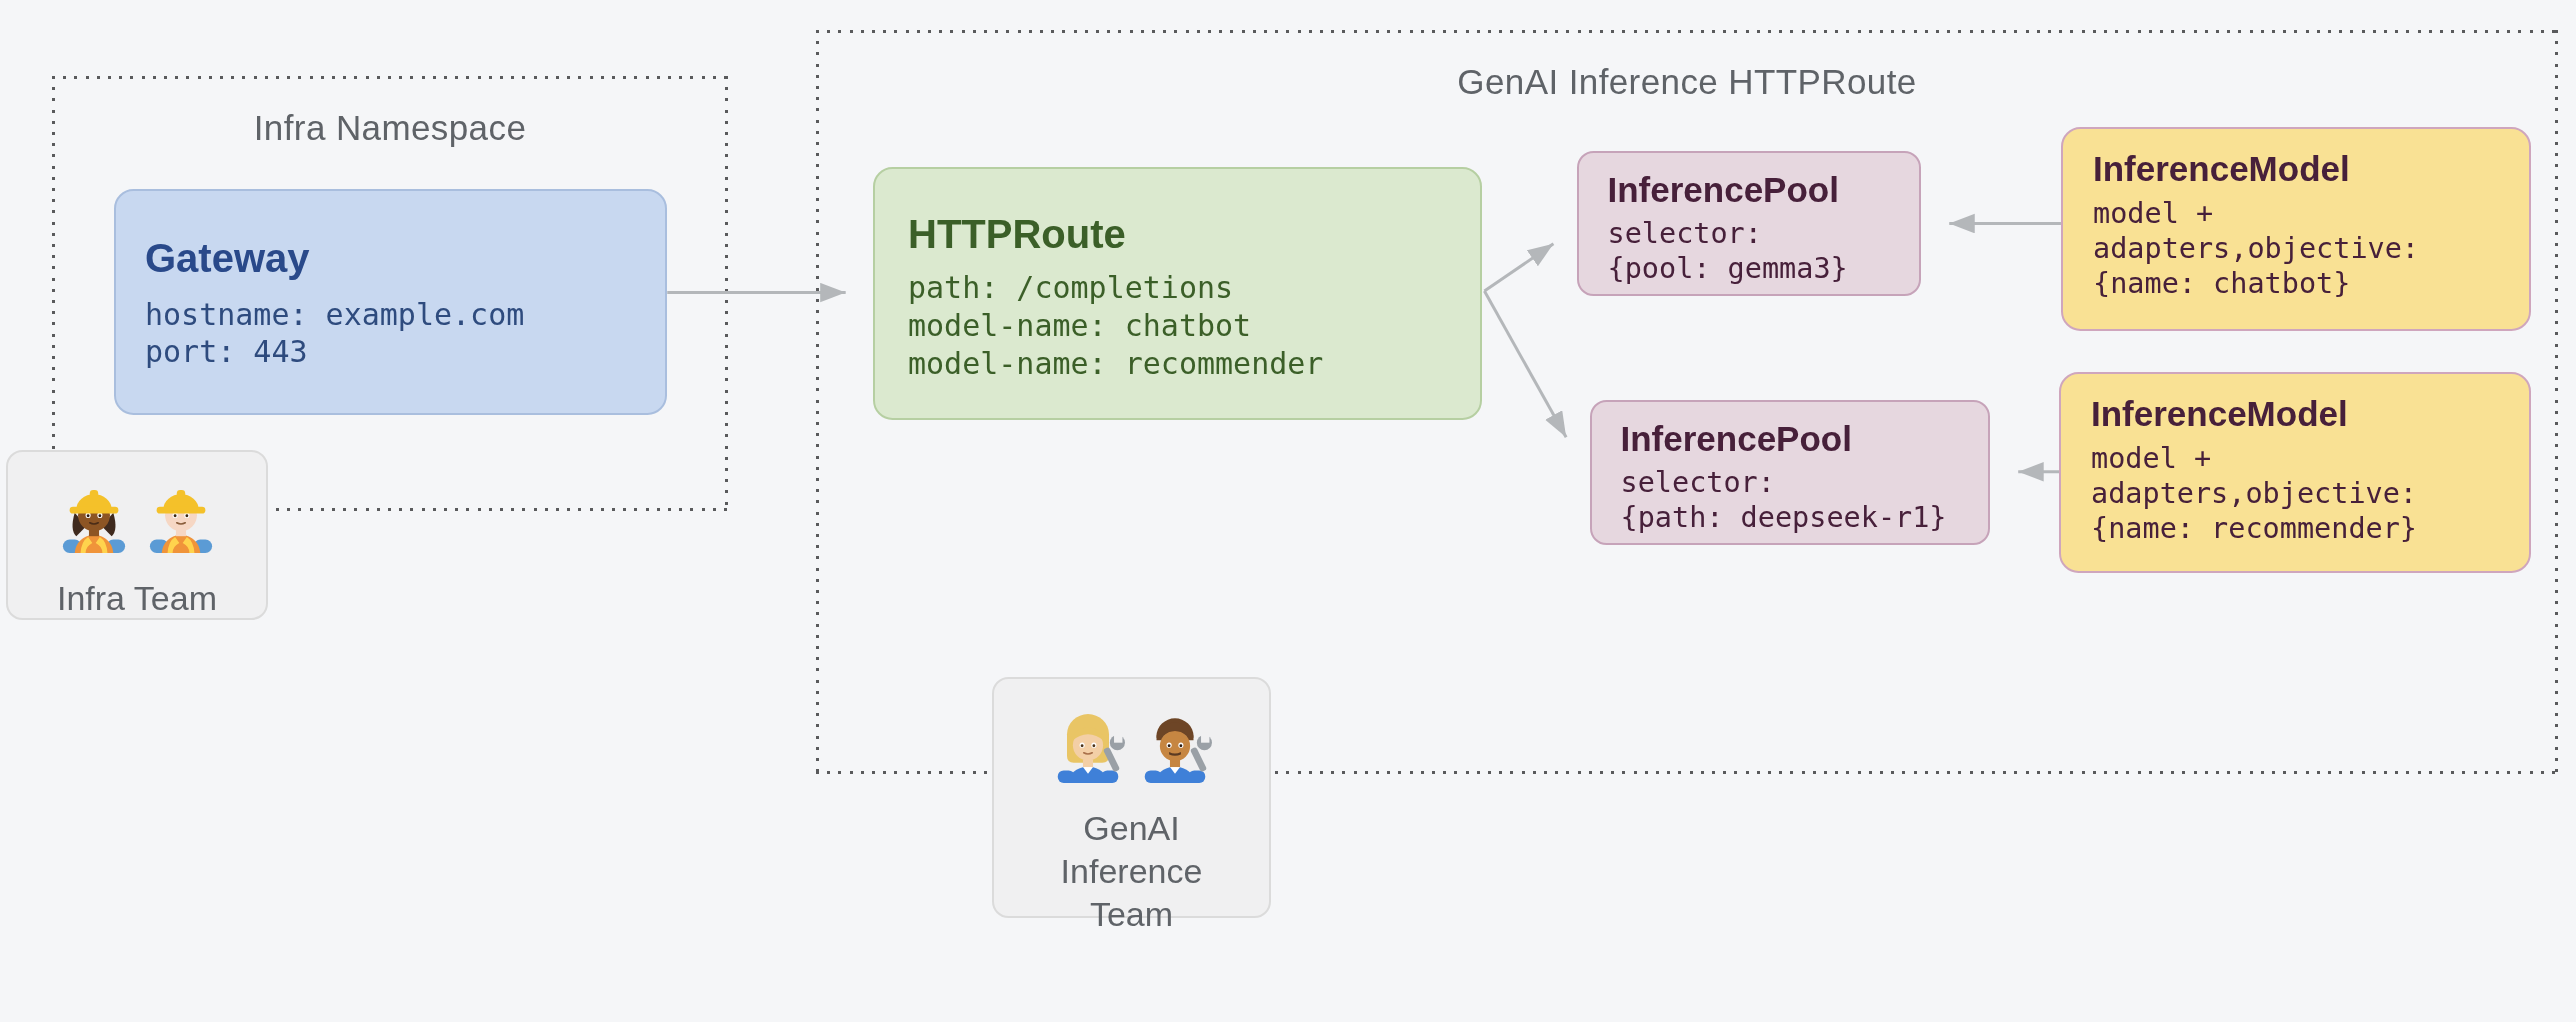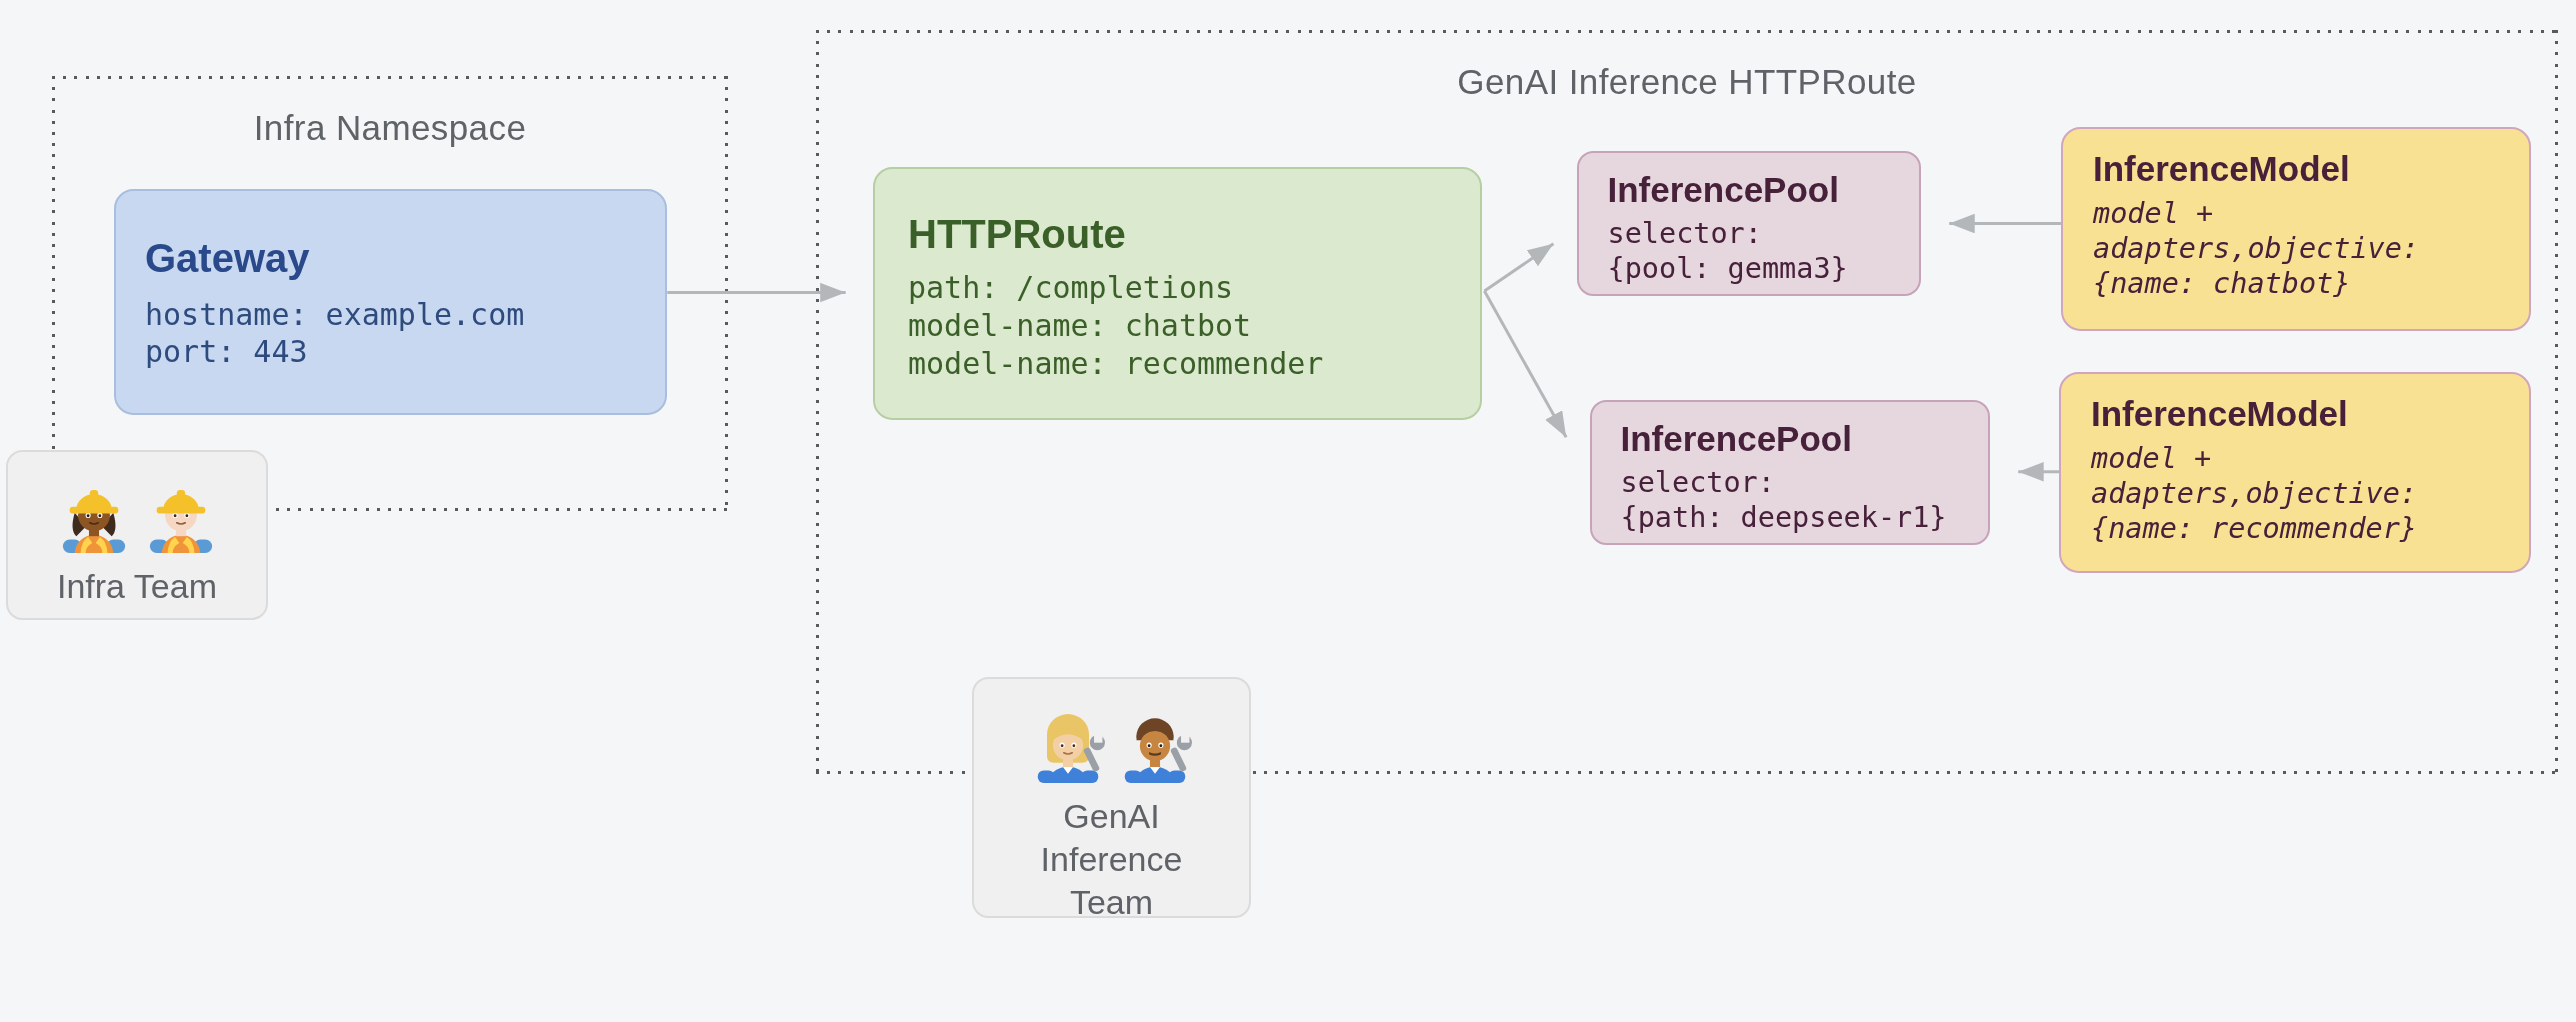--- a/index.html
+++ b/index.html
@@ -57,36 +57,36 @@
   .pool-node .title { font-size: 35px; color: #47203a; margin-bottom: 6px; }
   .pool-node .code { font-size: 28.5px; line-height: 35px; color: #47203a; }
   #inference-pool-1 { left: 1577px; top: 151px; width: 344px; height: 145px; }
   #inference-pool-2 { left: 1590px; top: 400px; width: 400px; height: 145px; }
 
   .model-node {
     background: #f9e194; border-color: #cfa6bd; border-radius: 19.5px;
     padding: 19.5px 22.5px 0 30px;
   }
   .model-node .title { font-size: 35px; color: #47203a; margin-bottom: 7.5px; }
-  .model-node .code { font-size: 28.5px; line-height: 35px; color: #47203a; font-style: italic; }
+  .model-node .code { font-size: 28.5px; line-height: 35px; color: #47203a; }
   #inference-model-1 { left: 2061px; top: 127px; width: 470px; height: 204px; }
   #inference-model-2 { left: 2059px; top: 372px; width: 472px; height: 201px; }
 
   
   .team-card {
     position: absolute; box-sizing: border-box;
     background: #f0f0f1; border: 2.2px solid #dbdbdb; border-radius: 16.5px;
     display: flex; flex-direction: column; align-items: center;
   }
   #infra-team-card { left: 6px; top: 450px; width: 262px; height: 170px; padding-top: 16.5px; }
-  #genai-team-card { left: 972px; top: 677px; width: 279px; height: 241px; padding-top: 19.5px; }
+  #genai-team-card { left: 992px; top: 677px; width: 279px; height: 241px; padding-top: 19.5px; }
   .icon-row { display: flex; gap: 3px; }
   .person-icon { width: 84px; height: 84px; }
   .team-label {
-    margin-top: 12px; font-size: 34px; line-height: 43px;
+    margin-top: 24px; font-size: 34px; line-height: 43px;
     color: #5f6368; text-align: center; max-width: 180px;
   }
 </style>
 </head>
 <body>
 
 <div id="canvas">
 
   <div class="namespace" id="infra-namespace">
     <div class="ns-edge ns-h ns-top"></div>

